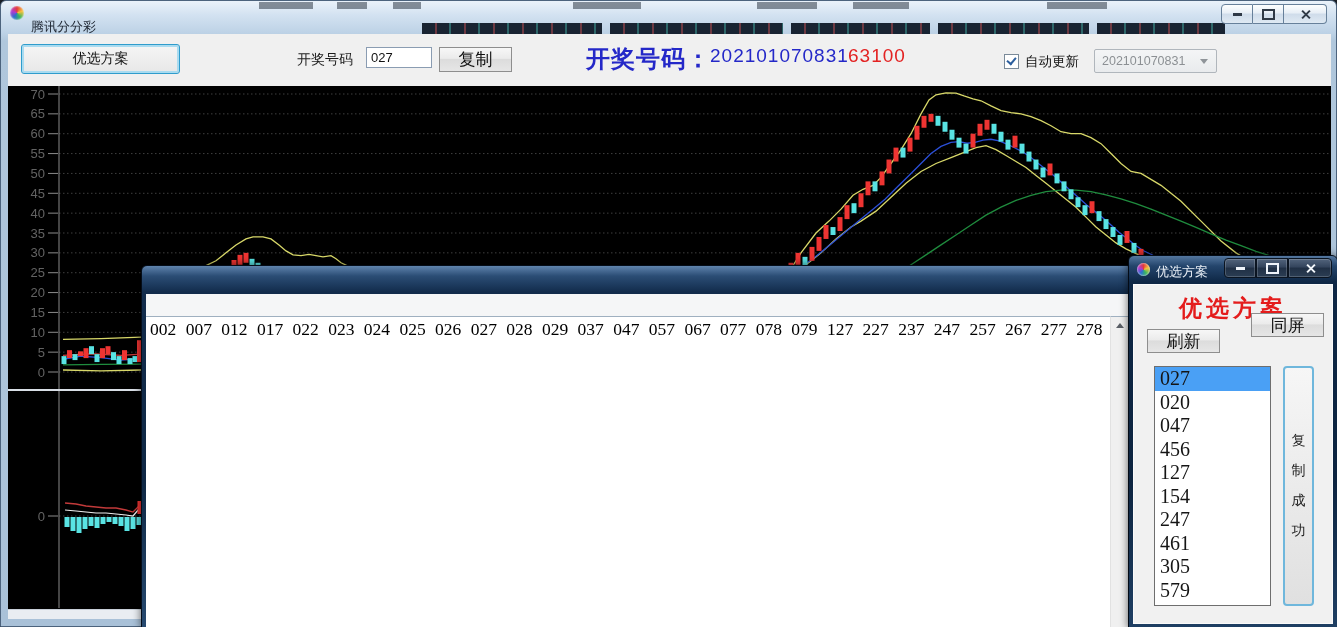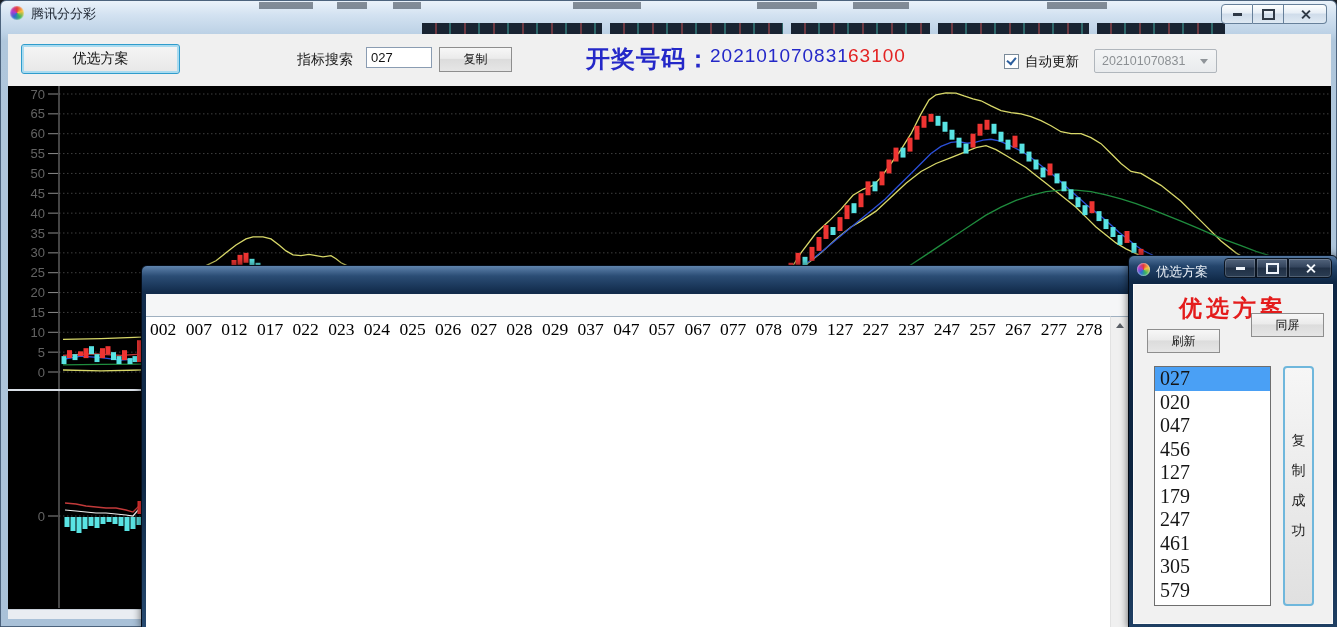--- a/index.html
+++ b/index.html
@@ -6,40 +6,40 @@
     font-family:"Liberation Sans",sans-serif;background:#1a1f26;position:relative;}
   
   .win-main{position:absolute;inset:0;border:1px solid #4c637d;border-radius:6px 6px 0 0;
     background:linear-gradient(180deg,#eaf2fa 0,#d3e2f1 14px,#bdd2e6 32px,#b0c7dc 40px,#a9c1d8 100%);}
   .frag{position:absolute;background:#0b1523;opacity:.92;filter:blur(.4px);
     background-image:repeating-linear-gradient(90deg,transparent 0 13px,rgba(214,74,74,.45) 13px 15px,transparent 15px 27px,rgba(72,214,196,.38) 27px 29px);}
   .frag.top{opacity:.45;background-image:none;}
   .titlebar-main{position:absolute;left:0;top:0;right:0;height:30px;}
   .app-icon{position:absolute;left:9px;top:5px;width:14px;height:14px;border-radius:50%;
     background:conic-gradient(#e23a3a,#f5c03a,#3ab65e,#2a6fd0,#b03ad0,#e23a3a);box-shadow:inset 0 0 2px #fff;}
-  .title-main{position:absolute;left:30px;top:4px;font-size:13px;color:#1c2430;}
+  .title-main{position:absolute;left:30px;top:17px;font-size:13px;color:#1c2430;}
   .winbtns{position:absolute;top:3px;display:flex;}
   .winbtn{height:18px;display:flex;align-items:center;justify-content:center;
     border:1px solid #67809a;background:linear-gradient(180deg,#fdfefe,#e7eef6 45%,#cfdcea 50%,#dfe9f3);}
   .winbtn.b-min{width:30px;border-radius:4px 0 0 4px;}
   .winbtn.b-max{width:30px;border-left:none;}
   .winbtn.b-close{width:42px;border-left:none;border-radius:0 4px 4px 0;}
   .winbtn.dark{border:1px solid #0a1421;background:linear-gradient(180deg,#52647c,#33445c 45%,#203045 50%,#2b3d53);box-shadow:inset 0 0 0 1px rgba(255,255,255,.18);}
   .winbtn.red{border:1px solid #7e1d25;background:linear-gradient(180deg,#f0a5aa,#d95f69 40%,#b52b37 55%,#c9545f);}
   .g-min{width:9px;height:3px;background:#2f3946;}
   .dark .g-min,.red .g-min{background:#eef3f9;}
   .g-max{width:9px;height:7px;border:2px solid #2f3946;}
   .dark .g-max{border-color:#eef3f9;}
   .g-x{position:relative;width:11px;height:11px;}
   .g-x::before,.g-x::after{content:"";position:absolute;left:5px;top:0;width:2px;height:11px;background:#2f3946;}
   .g-x::before{transform:rotate(45deg);} .g-x::after{transform:rotate(-45deg);}
   .red .g-x::before,.red .g-x::after,.dark .g-x::before,.dark .g-x::after{background:#f4f8fc;}
   
   .toolbar{position:absolute;left:7px;top:33px;width:1323px;height:52px;background:#f0f0f0;border-bottom:1px solid #d8d8d8;}
-  .btn{display:flex;align-items:center;justify-content:center;font-size:12px;color:#111;
+  .btn{display:flex;align-items:center;justify-content:center;font-size:17px;color:#111;
     background:linear-gradient(180deg,#f7f7f7,#ebebeb 45%,#dcdcdc 50%,#e6e6e6);border:1px solid #8e8e8e;border-radius:0;}
   .btn-plan{position:absolute;left:13px;top:10px;width:157px;height:28px;font-size:14px;
     border:1px solid #2f9ccc;box-shadow:inset 0 0 0 2px #a9dbf0;border-radius:3px;background:linear-gradient(180deg,#f5f5f5,#e7e7e7);}
   .lbl-search{position:absolute;left:289px;top:17px;font-size:14px;color:#1c1c1c;}
   .inp-search{position:absolute;left:358px;top:13px;width:60px;height:19px;background:#fff;border:1px solid #8a9cb2;
     font-size:13px;color:#111;padding:0 0 0 4px;line-height:19px;}
   .btn-copy{position:absolute;left:431px;top:13px;width:71px;height:23px;}
   .lbl-draw{position:absolute;left:578px;top:9px;font-size:24px;font-weight:bold;color:#2428c8;letter-spacing:1px;}
   .lbl-period{position:absolute;left:702px;top:11px;font-size:19px;color:#2428c8;letter-spacing:1px;}
   .lbl-number{position:absolute;left:840px;top:11px;font-size:19px;color:#e32222;letter-spacing:1px;}
@@ -113,21 +113,21 @@
           <div class="g-max"></div>
         </div>
       <div class="winbtn b-close">
           <div class="g-x"></div>
         </div>
     </div>
   </div>
 
   <div class="toolbar">
     <div class="btn btn-plan">优选方案</div>
-    <div class="lbl-search">指标搜索</div>
+    <div class="lbl-search">开奖号码</div>
     <div class="inp-search">027</div>
     <div class="btn btn-copy">复制</div>
     <div class="lbl-draw">开奖号码：</div>
     <div class="lbl-period">202101070831</div>
     <div class="lbl-number">63100</div>
     <div class="chk-box">
         <div class="chk-mark"></div>
       </div>
     <div class="lbl-auto">自动更新</div>
     <div class="dd">
@@ -321,21 +321,21 @@
   <div class="plan-body">
     <div class="plan-heading">优选方案</div>
     <div class="btn btn-refresh">刷新</div>
     <div class="btn btn-same">同屏</div>
     <div class="listbox" id="plan-listbox">
         <div class="list-item selected">027</div>
         <div class="list-item">020</div>
         <div class="list-item">047</div>
         <div class="list-item">456</div>
         <div class="list-item">127</div>
-        <div class="list-item">179</div>
+        <div class="list-item">154</div>
         <div class="list-item">247</div>
         <div class="list-item">461</div>
         <div class="list-item">305</div>
         <div class="list-item">579</div>
       </div>
     <div class="btn-copyok" id="copy-ok-btn">
         <div>复</div>
         <div>制</div>
         <div>成</div>
         <div>功</div>

